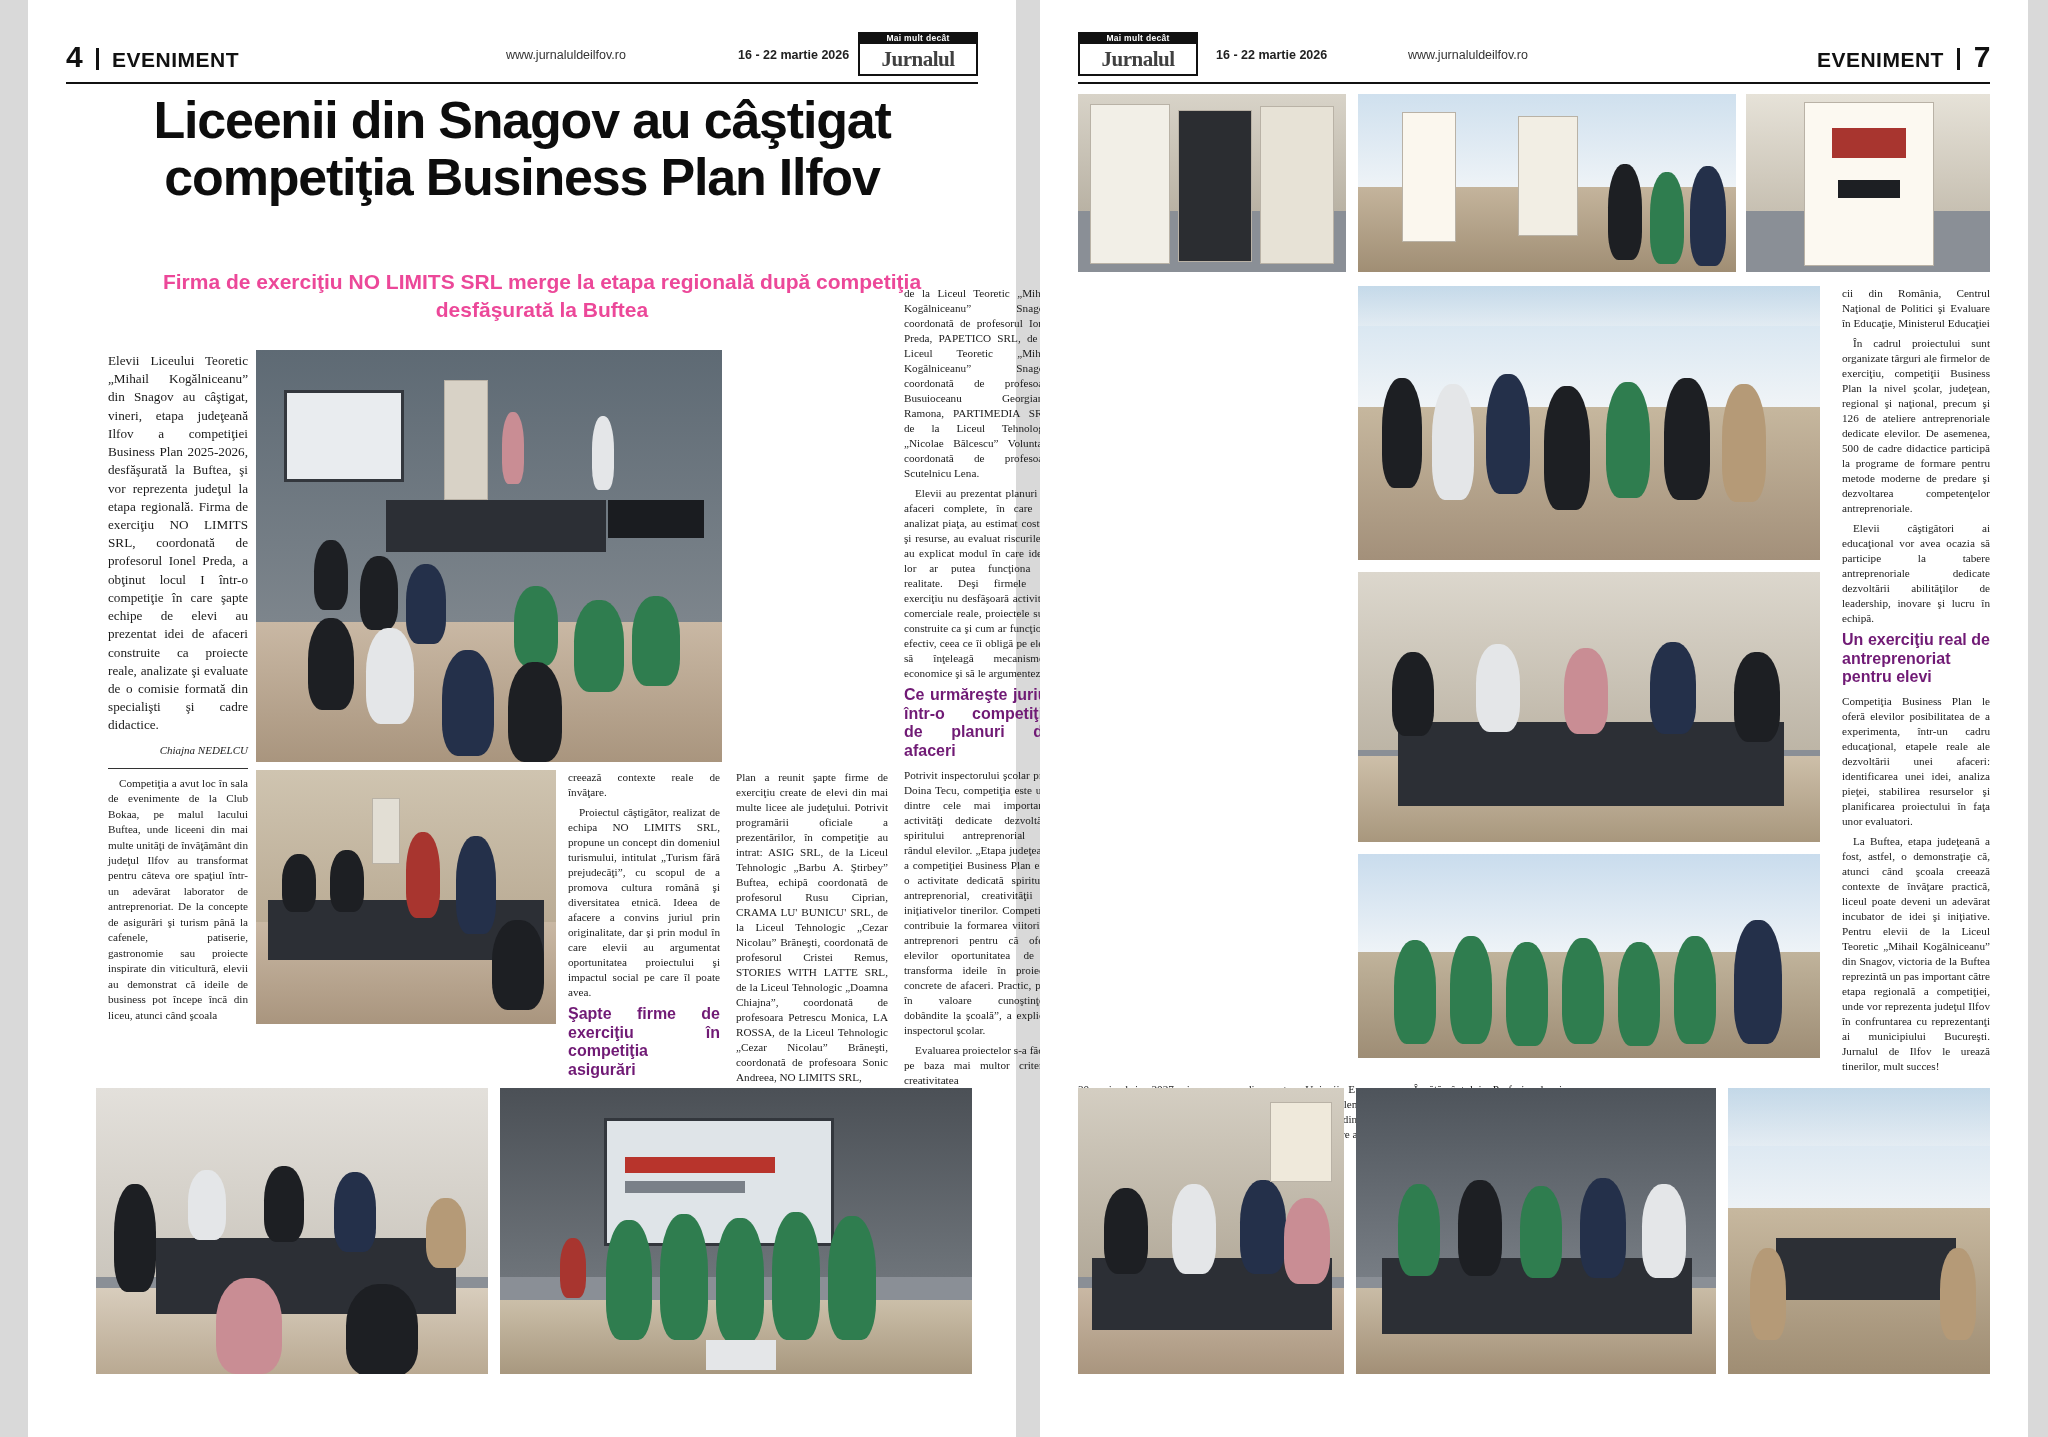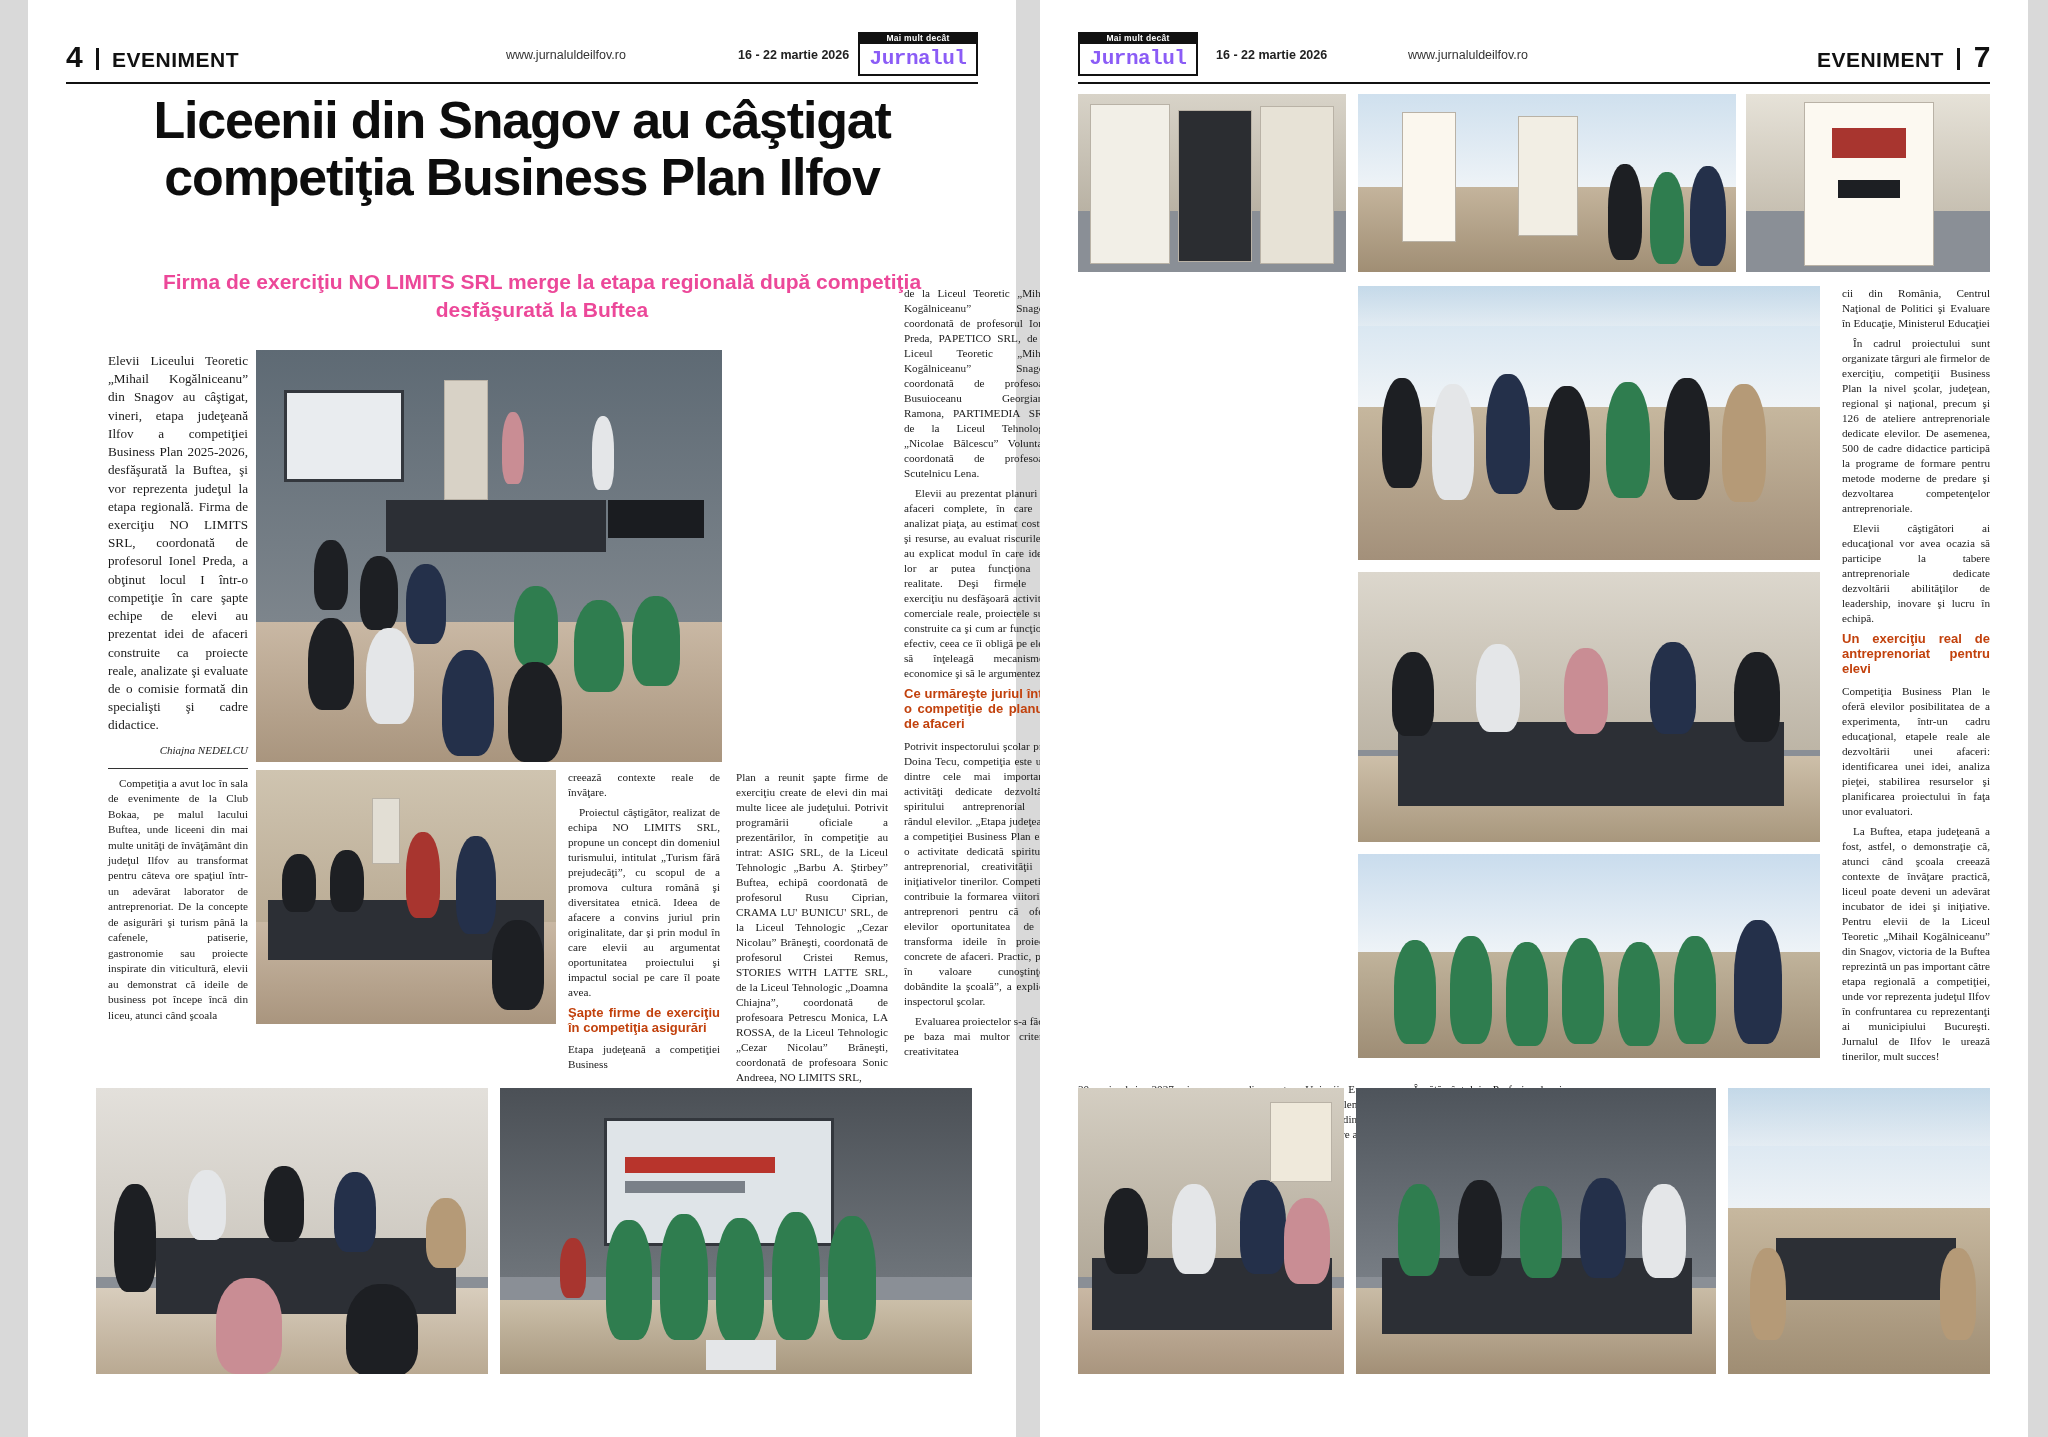--- a/index.html
+++ b/index.html
@@ -57,25 +57,25 @@
     top: -4px;
     background: #fff;
   }
   .logo-top {
     background: #111; color: #fff;
     font-size: 8.5px; font-weight: bold;
     text-align: center; line-height: 12px; height: 12px;
     letter-spacing: 0.3px;
   }
   .logo-main {
-    color: #8b5cf6;
+    color: #404040;
     font-size: 21px; font-weight: bold;
     text-align: center; line-height: 30px;
     border: 2px solid #111; border-top: none;
-    font-family: Liberation Mono, monospace;
+    font-family: Liberation Serif, serif;
     letter-spacing: -0.5px;
   }
 
   
   .headline {
     position: absolute;
     left: 40px; right: 40px; top: 92px;
     font-size: 52px; line-height: 1.09;
     font-weight: bold; color: #0d0d0d;
     text-align: center;
@@ -108,23 +108,23 @@
   .byline {
     font-size: 11px; font-style: italic;
     text-align: right; color: #222;
     margin-top: 8px; margin-bottom: 10px;
   }
   .rule-thin { border-top: 1px solid #333; margin: 4px 0 7px 0; }
 
   .subtitle-blk {
     font-family: "Liberation Sans", sans-serif;
     font-weight: bold;
-    font-size: 13px;
+    font-size: 16px;
     line-height: 1.17;
-    color: #c2410c;
+    color: #701a75;
     margin: 2px 0 7px 0;
     text-indent: 0;
   }
 
   
   .photo {
     position: absolute;
     overflow: hidden;
     background: #8a8f96;
   }

